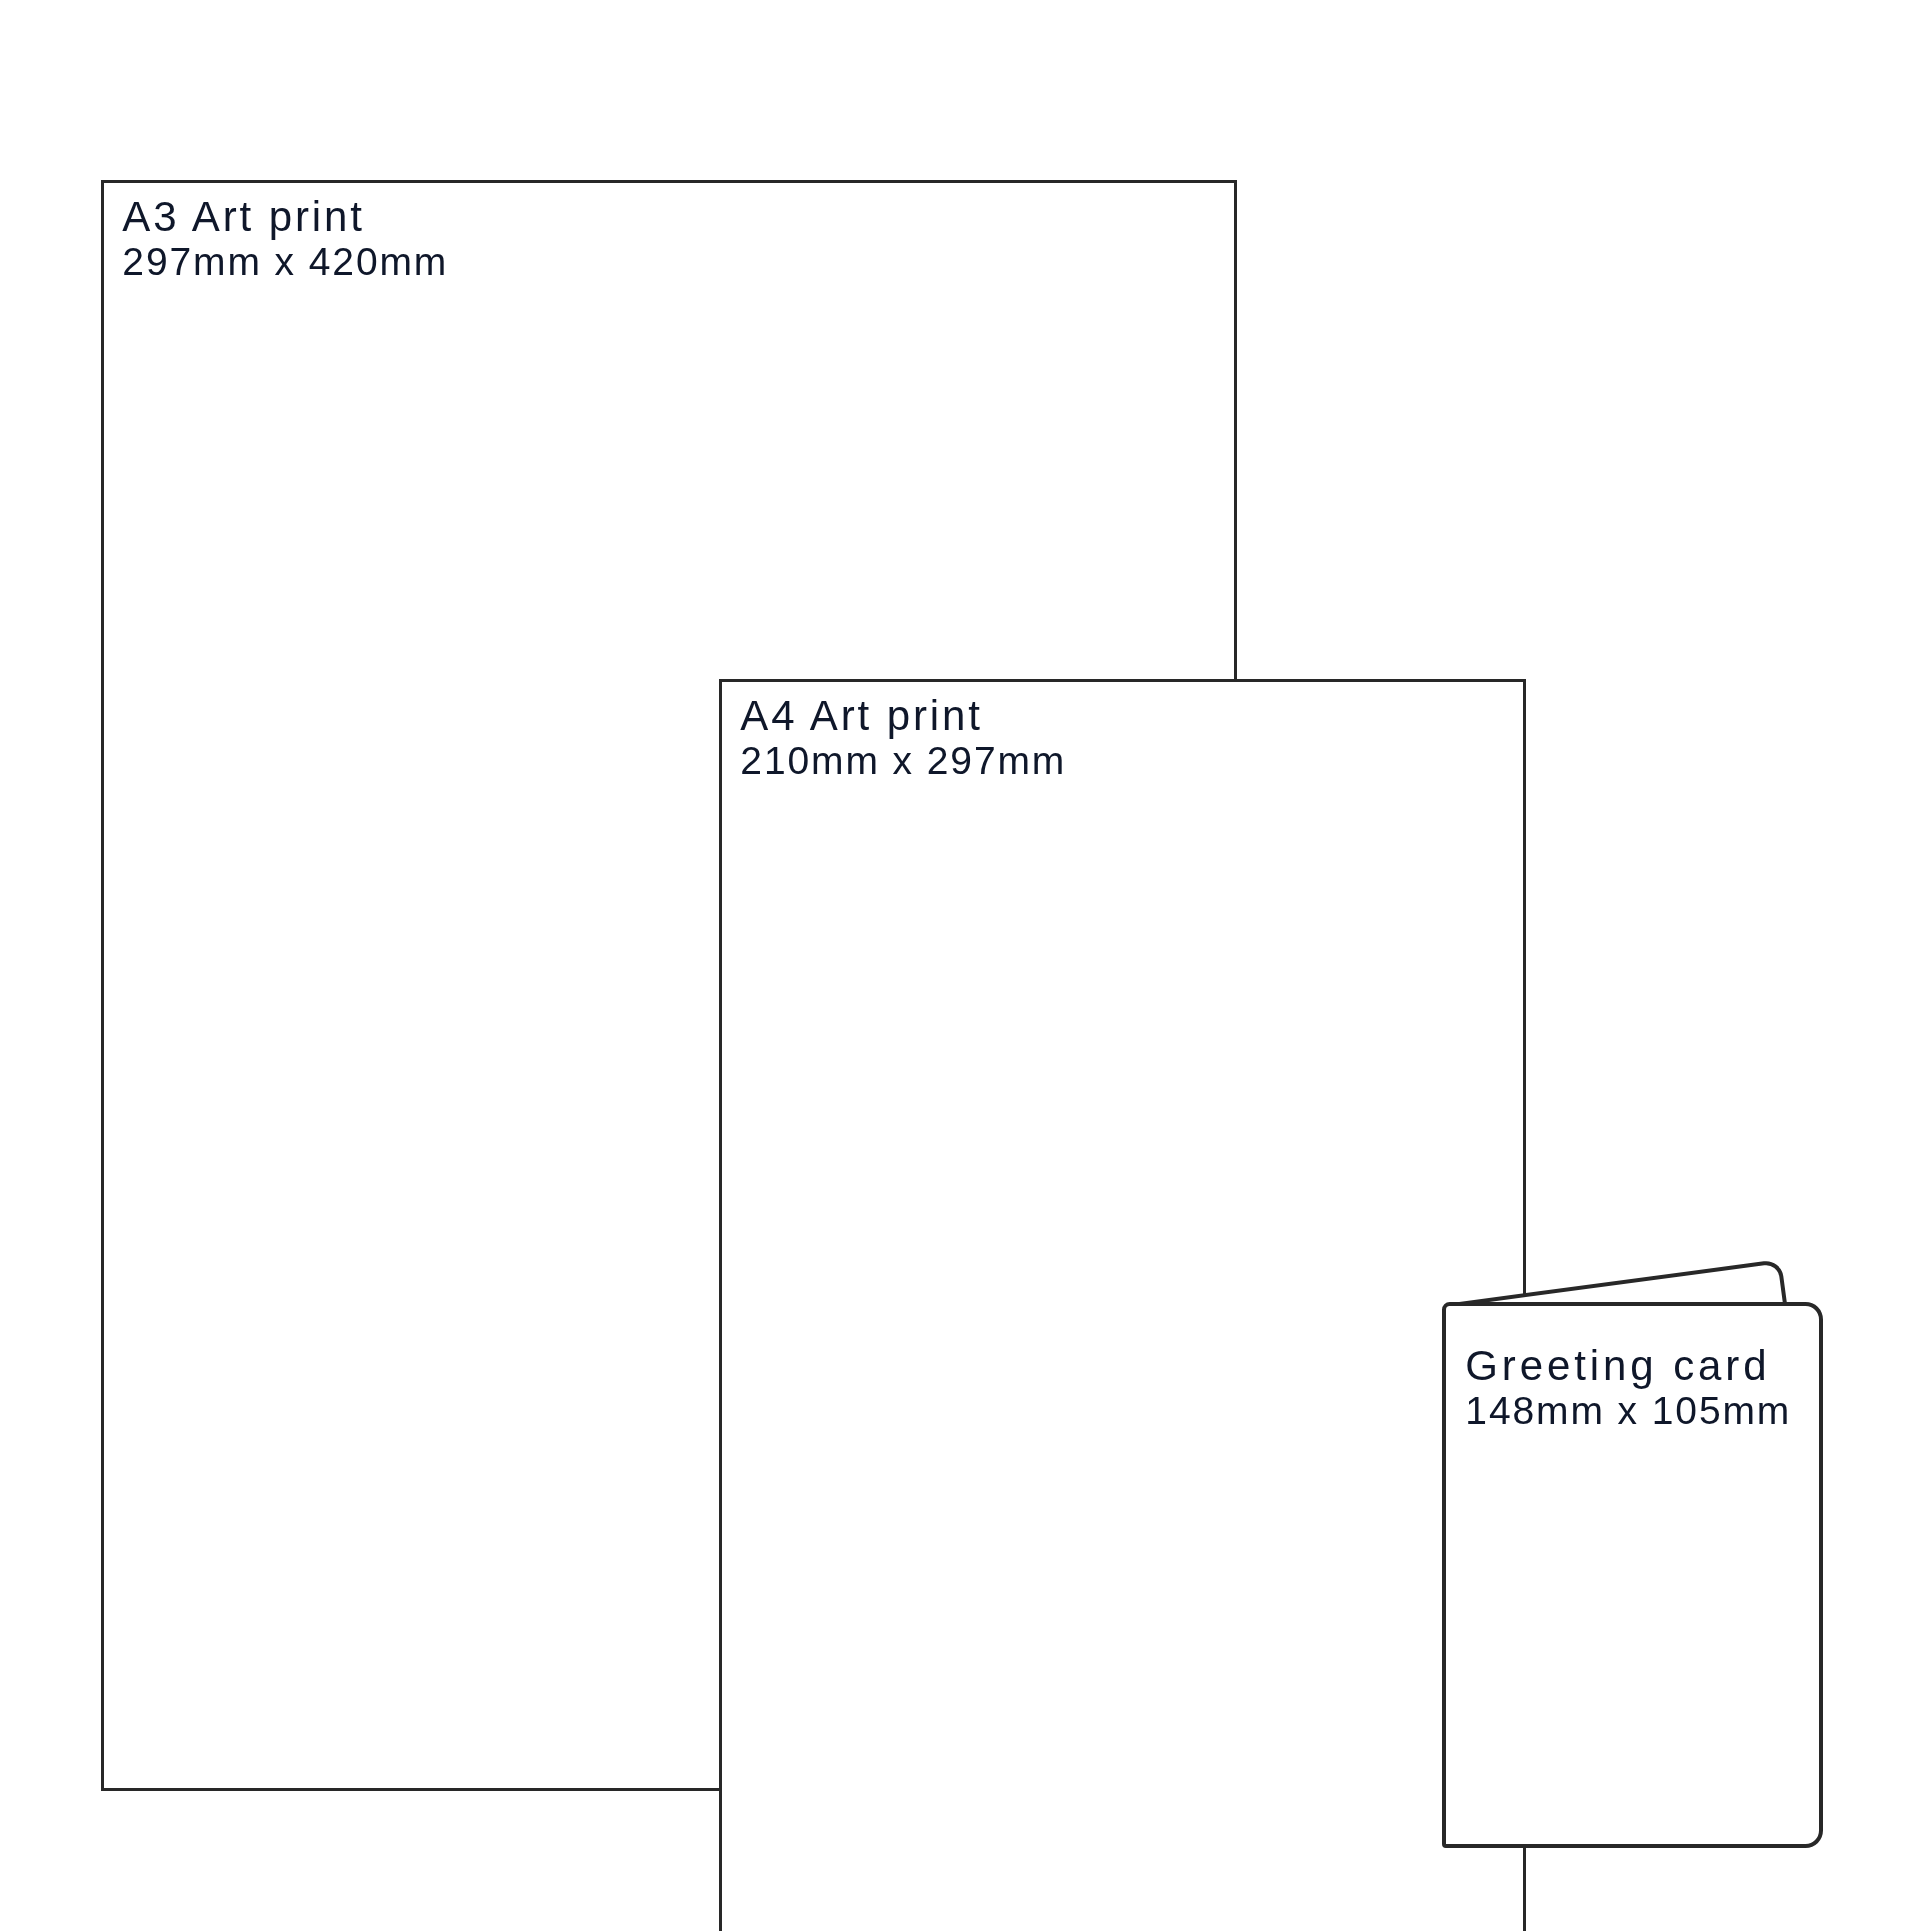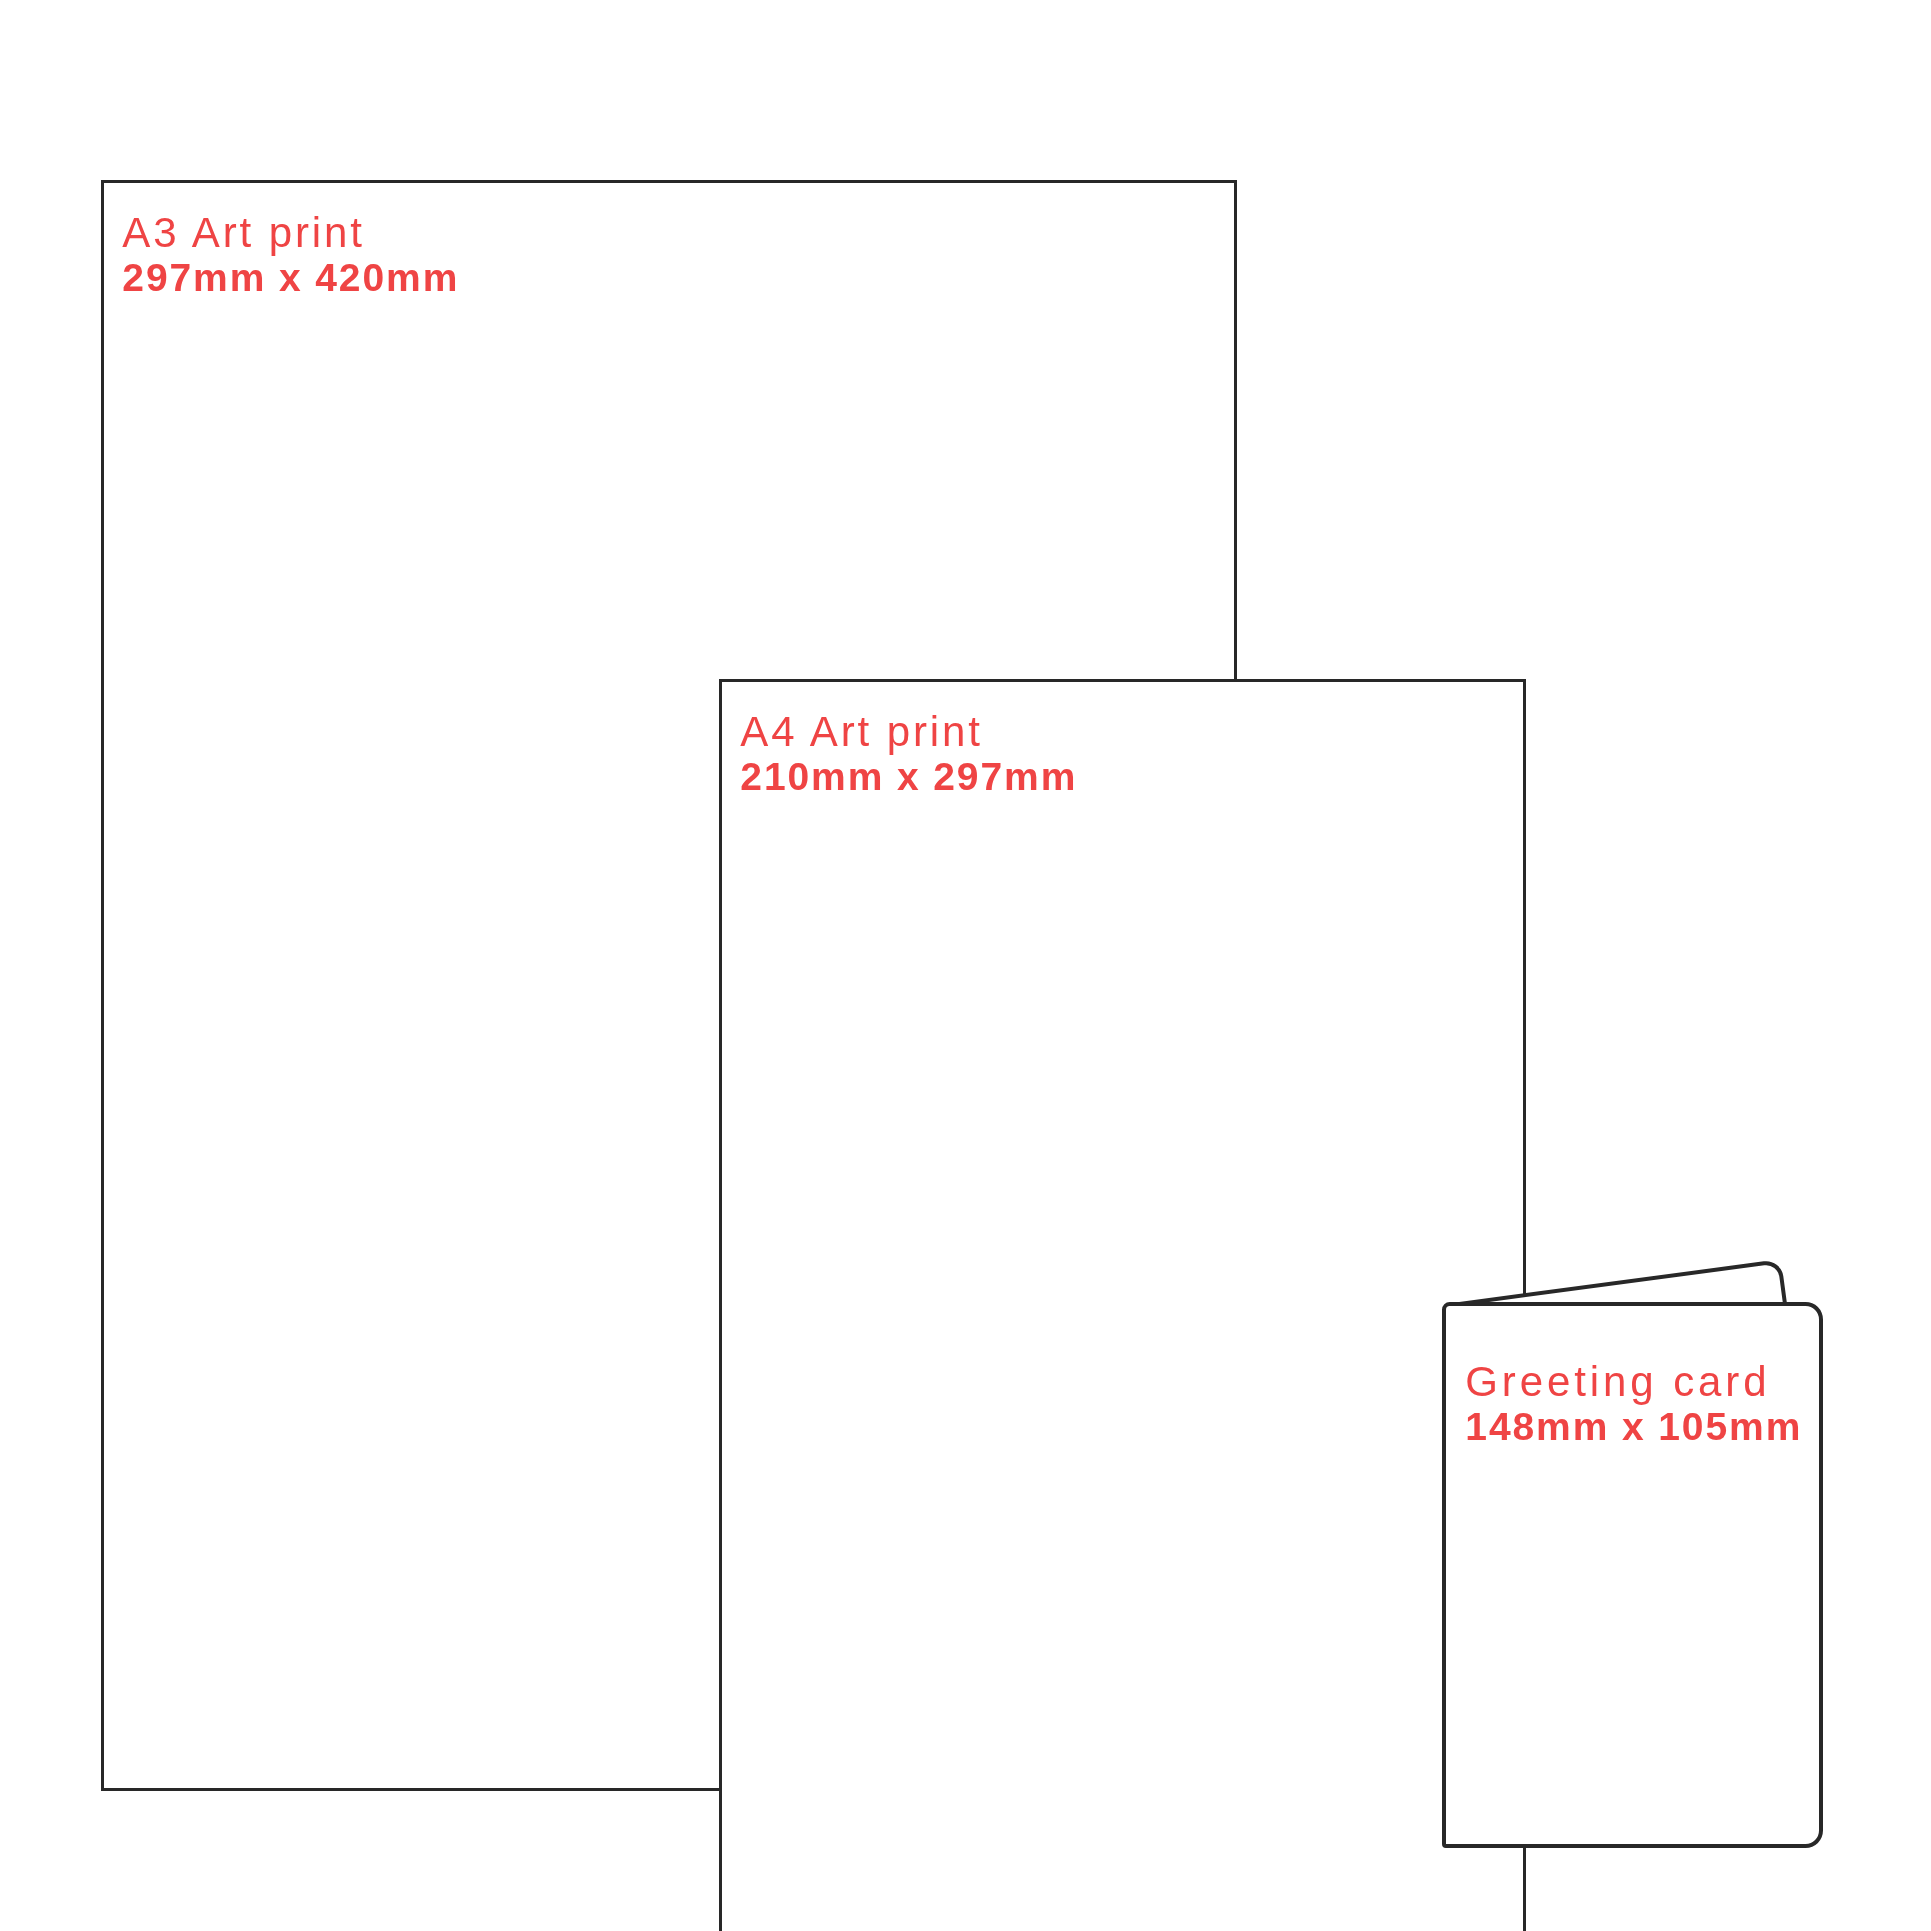--- a/index.html
+++ b/index.html
@@ -54,35 +54,35 @@
     top: 1302px;
     width: 381px;
     height: 546px;
     border-width: 4.8px;
     border-radius: 7.7px 17.4px 17.4px 3.9px;
     z-index: 4;
   }
   .label {
     position: absolute;
     left: 0;
-    top: 16px;
+    top: 0;
     padding: 9.7px 0 0 18.3px;
-    color: #ef4444;
+    color: #0f172a;
     white-space: nowrap;
   }
   .label .title {
     font-size: 42px;
     line-height: 48px;
     font-weight: 300;
     letter-spacing: 2.9px;
   }
   .label .dims {
     font-size: 39px;
     line-height: 42px;
-    font-weight: 700;
+    font-weight: 400;
     letter-spacing: 1.9px;
   }
   .paper-card .label {
     padding: 8.7px 0 0 19.3px;
   }
   .paper-card .label .title {
     letter-spacing: 3.9px;
     margin-top: 27px;
   }
 </style>

